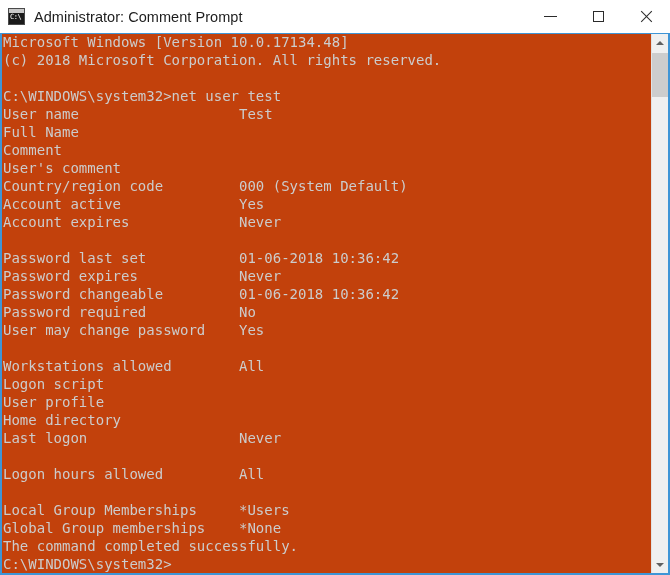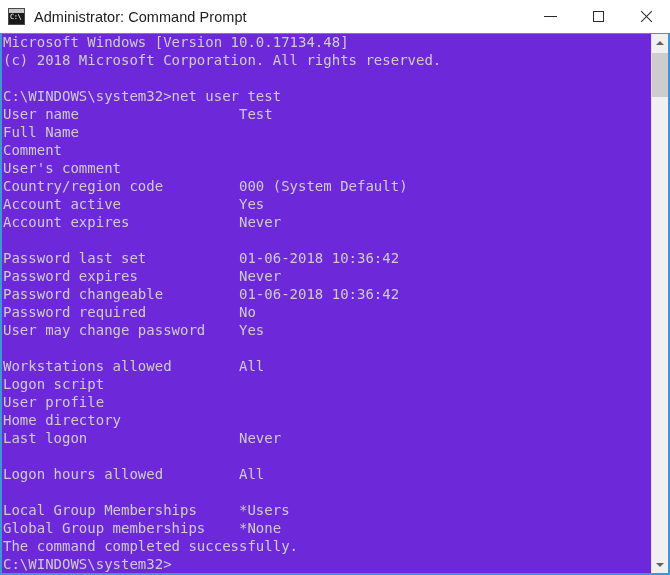--- a/index.html
+++ b/index.html
@@ -131,21 +131,21 @@
     background: #000000;
     overflow: hidden;
   }
 
   .console-body {
     position: absolute;
     left: 0;
     top: 0;
     right: 17px;
     bottom: 0;
-    background: #6d28d9;
+    background: #c2410c;
     overflow: hidden;
   }
 
   .console-text {
     position: absolute;
     left: 1px;
     top: -1px;
     margin: 0;
     font-family: "DejaVu Sans Mono", monospace;
     font-size: 14px;
@@ -199,21 +199,21 @@
 </head>
 <body>
 
 <div class="window">
 
   <div class="titlebar">
     <div class="title-icon">
       <div class="bar"></div>
       <div class="glyph">C:\</div>
     </div>
-    <div class="title-text">Administrator: Command Prompt</div>
+    <div class="title-text">Administrator: Comment Prompt</div>
     <div class="title-spacer"></div>
     <div class="win-controls">
       <div class="win-btn">
         <span class="min-glyph"></span>
       </div>
       <div class="win-btn">
         <span class="max-glyph"></span>
       </div>
       <div class="win-btn">
         <span class="close-glyph"></span>

